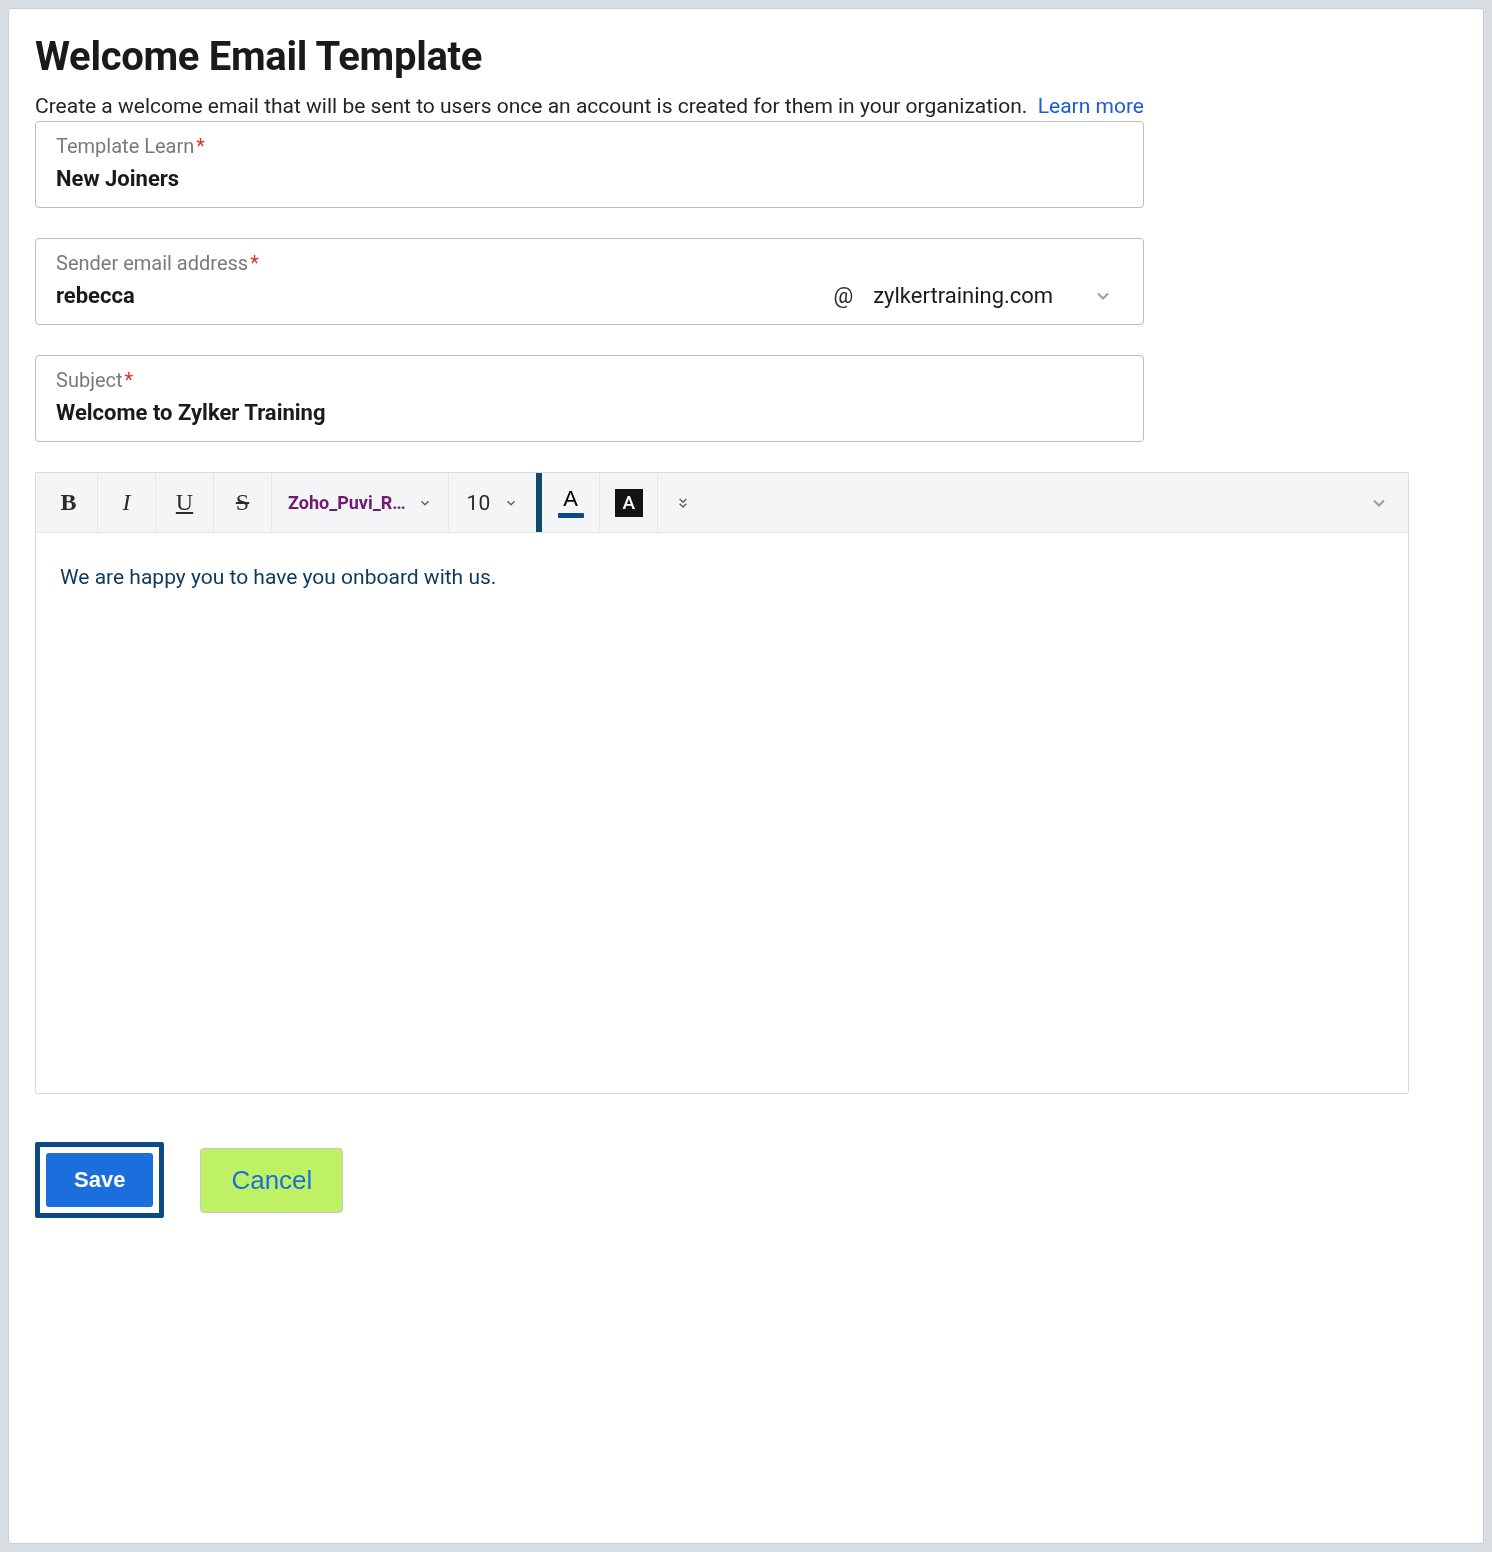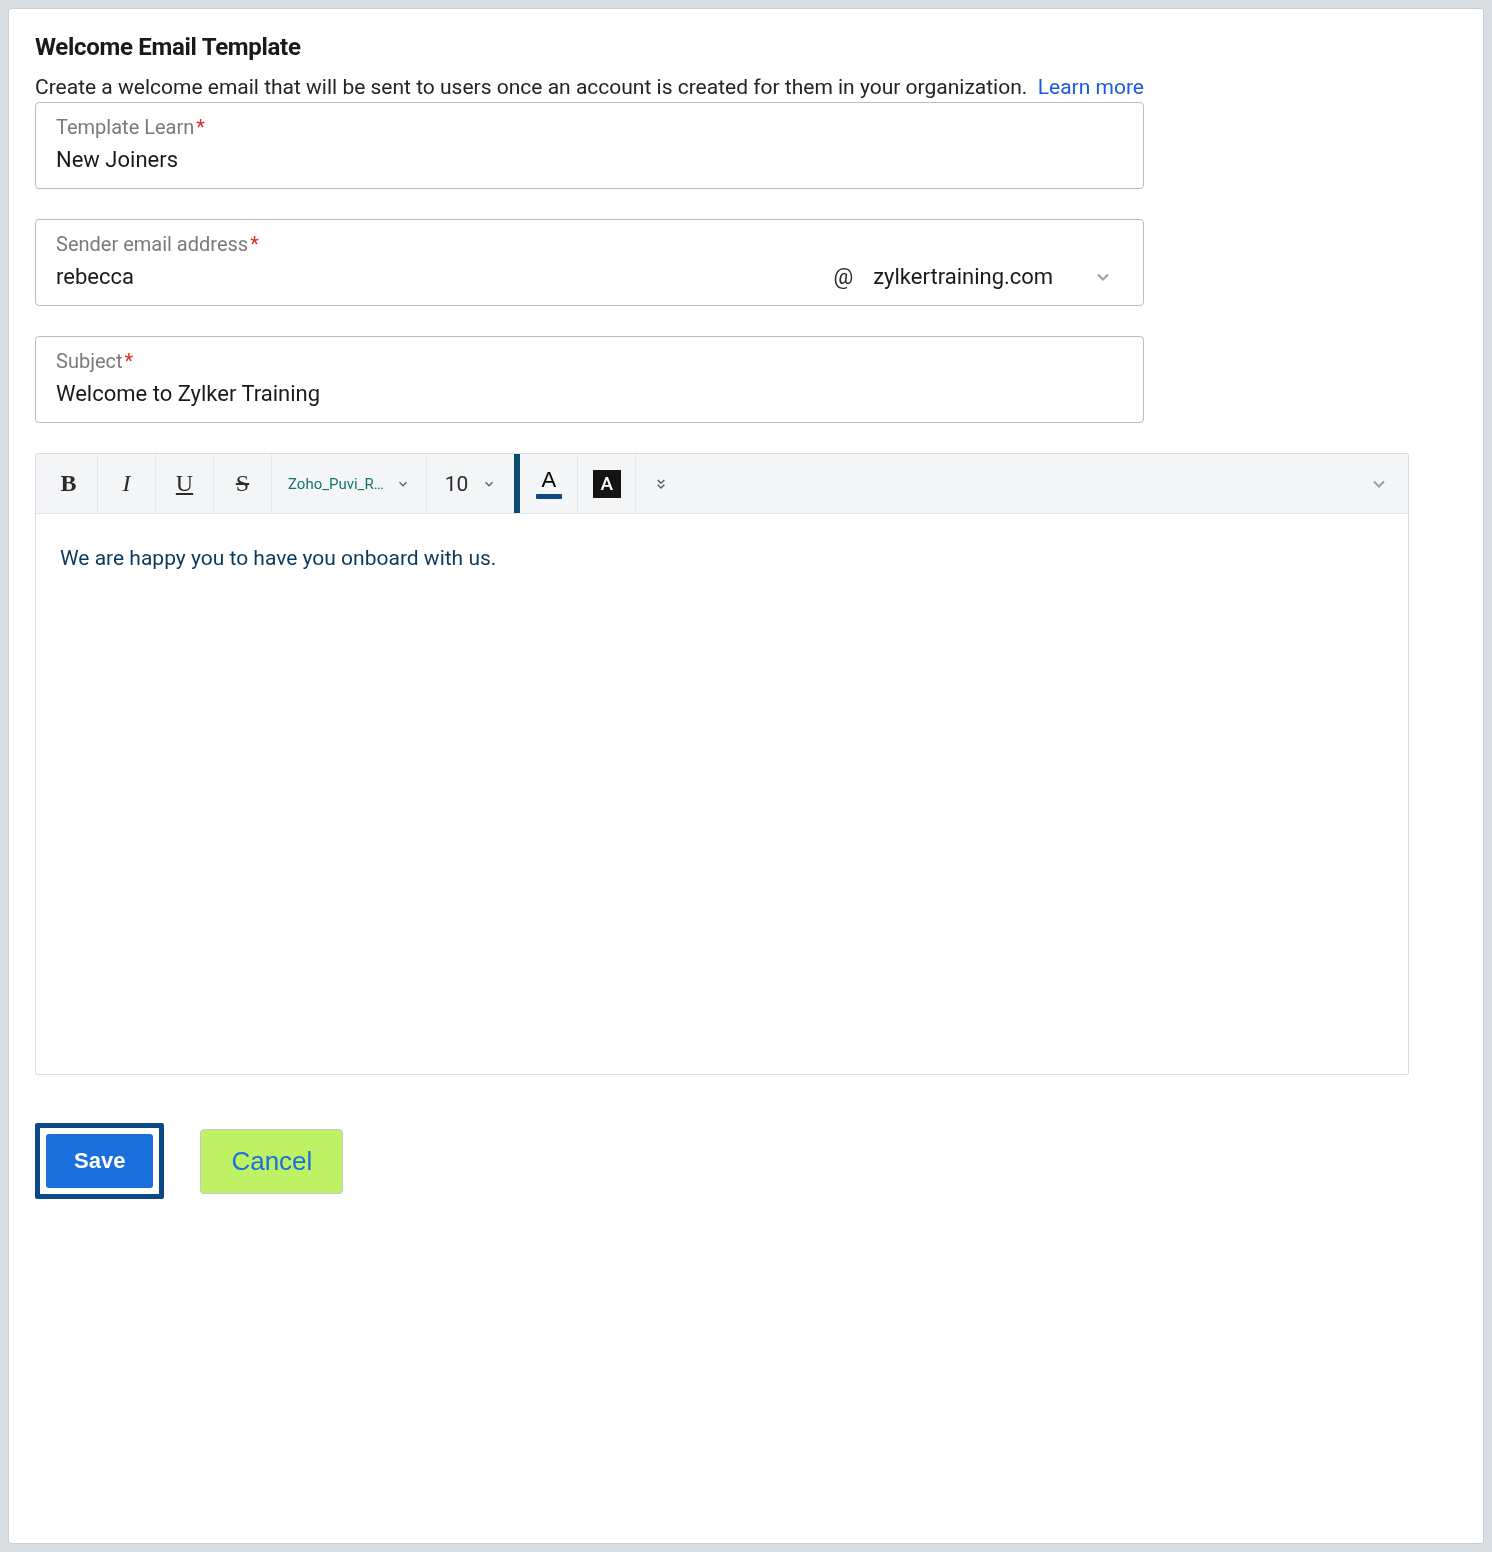--- a/index.html
+++ b/index.html
@@ -13,21 +13,21 @@
     background: #fff;
     border: 1px solid #c9ced4;
     border-radius: 3px;
     width: 100%;
     min-height: calc(100vh - 16px);
     padding: 24px 0 26px 26px;
     overflow: hidden;
     position: relative;
   }
   .page-title {
-    font-size: 24px;
+    font-size: 40px;
     font-weight: 700;
     color: #1a1a1a;
     margin-bottom: 12px;
     letter-spacing: -0.3px;
   }
   .description {
     font-size: 21px;
     color: #242424;
     line-height: 1.4;
     white-space: nowrap;
@@ -55,20 +55,21 @@
   .required { color: #d93025; margin-left: 2px; }
   .field-value {
     font-size: 22px;
     color: #1a1a1a;
     border: none;
     outline: none;
     width: 100%;
     background: transparent;
     font-family: inherit;
     padding: 2px 0;
+    font-weight: bold;
   }
   .sender-row {
     display: flex;
     align-items: center;
     gap: 20px;
   }
   .sender-local {
     flex: 1;
     min-width: 0;
   }
@@ -114,24 +115,25 @@
     border-right: 1px solid #e4e7eb;
   }
   .tb-btn:last-of-type { border-right: none; }
   .tb-bold { font-weight: 700; font-family: Georgia, serif; }
   .tb-italic { font-style: italic; font-family: Georgia, serif; }
   .tb-underline { text-decoration: underline; font-family: Georgia, serif; }
   .tb-strike { text-decoration: line-through; font-family: Georgia, serif; }
   .tb-font-picker {
     display: inline-flex; align-items: center; gap: 12px;
     padding: 0 16px; height: 100%;
-    font-size: 15px; color: #0f766e;
+    font-size: 18px; color: #701a75;
     border-right: 1px solid #e4e7eb;
     cursor: pointer;
     max-width: 220px;
+    font-weight: bold;
   }
   .tb-font-label { white-space: nowrap; overflow: hidden; text-overflow: ellipsis; }
   .tb-size-picker {
     display: inline-flex; align-items: center; gap: 14px;
     padding: 0 18px; height: 100%;
     font-size: 21px; color: #2b2b2b;
     border-right: 6px solid #0c4a6e;
     cursor: pointer;
   }
   .small-chev { width: 14px; height: 14px; display:inline-flex; align-items:center; justify-content:center;}

